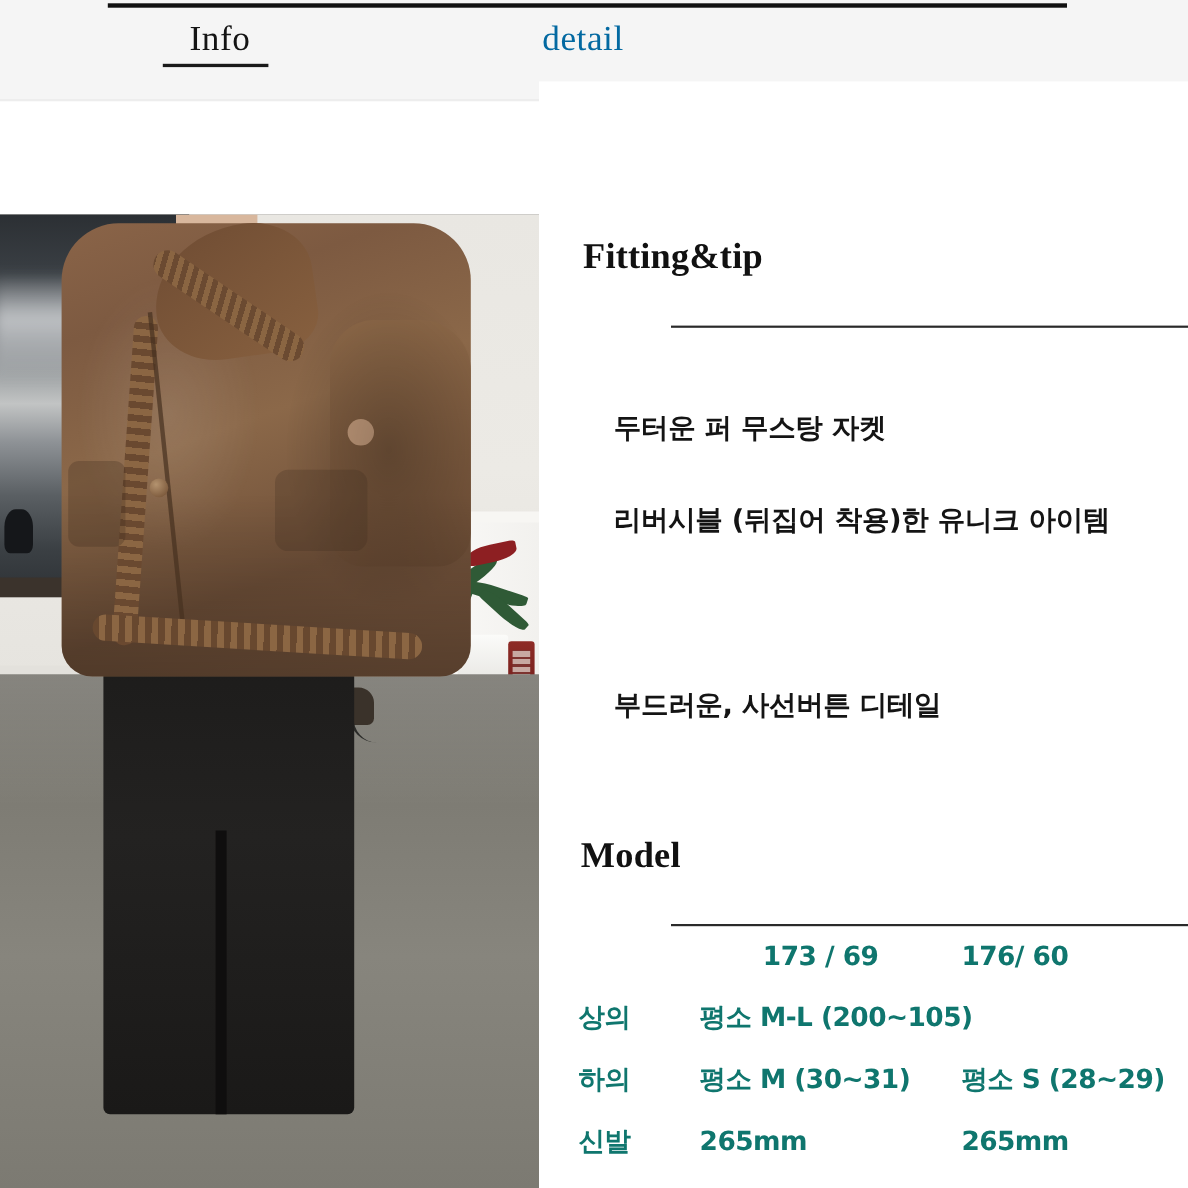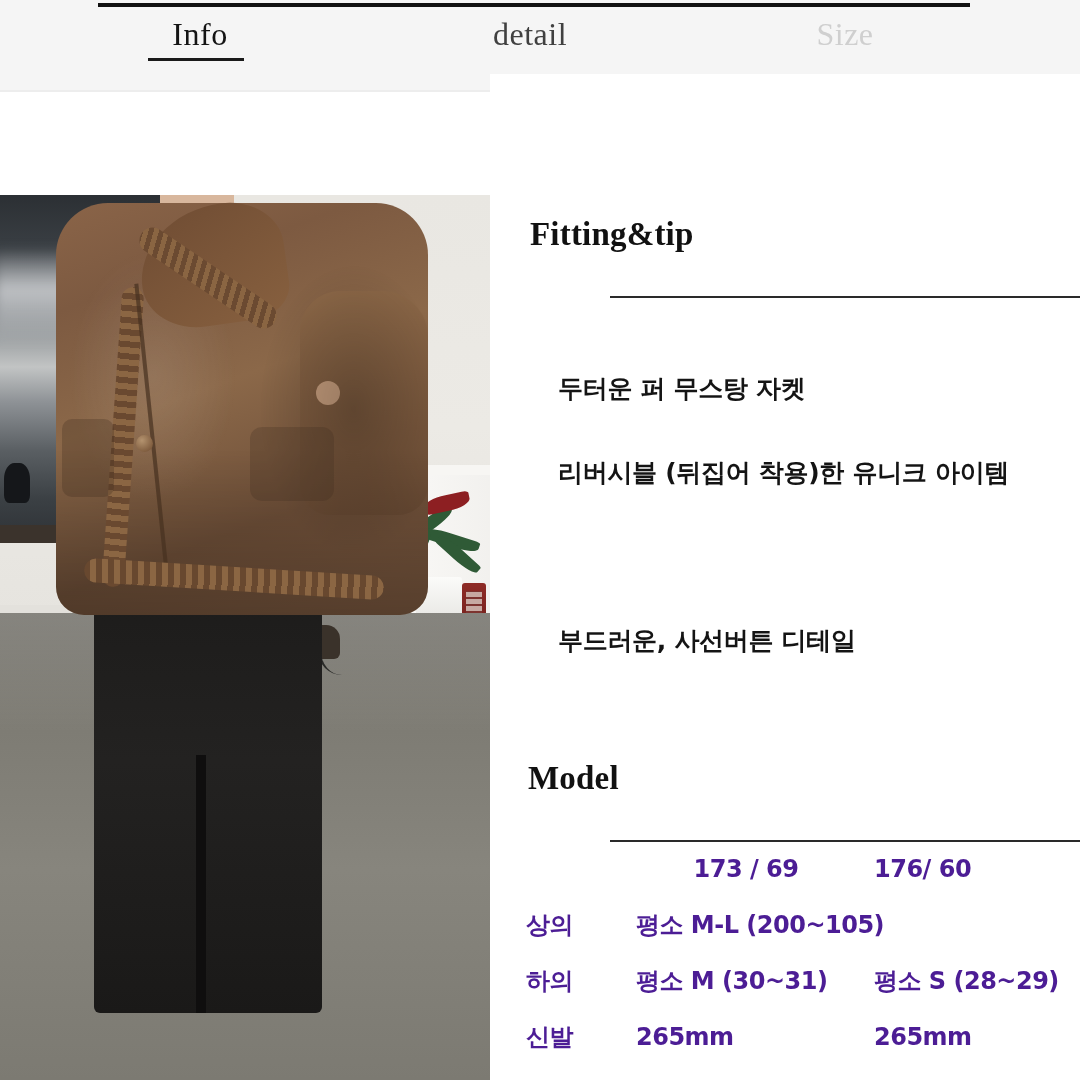--- a/index.html
+++ b/index.html
@@ -32,21 +32,21 @@
     position: absolute;
     top: 14px;
     text-align: center;
     font-family: "Liberation Serif", "DejaVu Serif", serif;
     font-size: 32px;
     letter-spacing: 0.5px;
     line-height: 40px;
     white-space: nowrap;
   }
   .tab-info  { left: 100px; width: 200px; color: #141414; }
-  .tab-detail{ left: 400px; width: 260px; color: #404040; }
+  .tab-detail{ left: 400px; width: 260px; color: #0369a1; }
   .tab-size  { left: 740px; width: 210px; color: #cfcfcf; }
   .tab-underline {
     position: absolute;
     left: 148px; top: 58px;
     width: 96px;
     height: 3px;
     background: #1a1a1a;
   }
 
   
@@ -296,21 +296,21 @@
   .mrow { position: absolute; left: 0; width: 554px; height: 54px; }
   .mrow-0 { top: 0; }
   .mrow-1 { top: 56px; }
   .mrow-2 { top: 112px; }
   .mrow-3 { top: 168px; }
 
   .mcell {
     position: absolute;
     font-size: 24px;
     font-weight: 700;
-    color: #4c1d95;
+    color: #0f766e;
     letter-spacing: -0.5px;
     white-space: nowrap;
     line-height: 34px;
     font-family: "DejaVu Sans", "Liberation Sans", sans-serif;
   }
   .mcell-label { left: 0;   width: 80px; text-align: left; }
   .mcell-a     { left: 110px; }
   .mcell-b     { left: 348px; }
   .mcell-a.ctr { left: 110px; width: 220px; text-align: center; }
   .mcell-b.ctr { left: 348px; width: 200px; text-align: left; }
@@ -323,23 +323,20 @@
 
   <div class="tab tab-info">
     <span>Info</span>
   </div>
   <div class="tab-underline"></div>
 
   <div class="tab tab-detail">
     <span>detail</span>
   </div>
 
-  <div class="tab tab-size">
-    <span>Size</span>
-  </div>
 </div>
 
 <div class="photo">
   <div class="ph-layer ph-wall"></div>
   <div class="ph-layer ph-art"></div>
   <div class="ph-layer ph-art-mist"></div>
   <div class="ph-layer ph-art-figure"></div>
   <div class="ph-layer ph-art-frame"></div>
 
   <div class="ph-layer ph-counter"></div>

